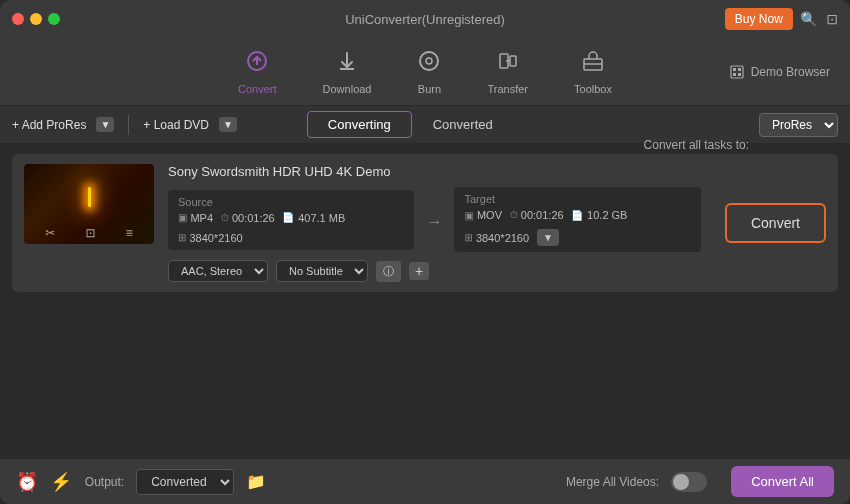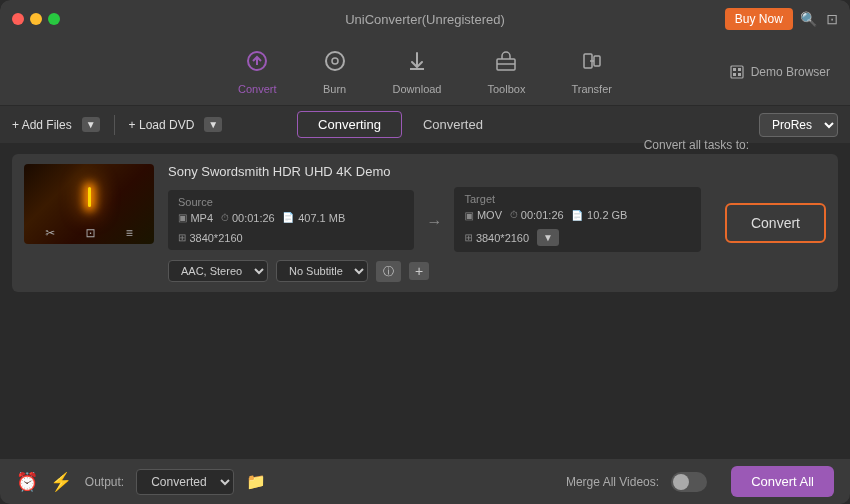--- a/index.html
+++ b/index.html
@@ -444,71 +444,71 @@
           <circle cx="12" cy="12" r="9" stroke="#9b59b6" stroke-width="2"></circle>
           <path d="M8 12 L12 8 L16 12" stroke="#9b59b6" stroke-width="2" fill="none"></path>
           <line x1="12" y1="8" x2="12" y2="16" stroke="#9b59b6" stroke-width="2"></line>
         </svg>
       </span>
       <span>Convert</span>
     </div>
     <div class="toolbar-item">
       <span class="icon">
         <svg width="24" height="24" viewBox="0 0 24 24" fill="none">
+          <path d="M12 4 L12 16 M7 13 L12 18 L17 13" stroke="#aaa" stroke-width="2" fill="none" stroke-linecap="round"></path>
+          <line x1="5" y1="20" x2="19" y2="20" stroke="#aaa" stroke-width="2"></line>
+        </svg>
+      </span>
+      <span>Download</span>
+    </div>
+    <div class="toolbar-item">
+      <span class="icon">
+        <svg width="24" height="24" viewBox="0 0 24 24" fill="none">
           <circle cx="12" cy="12" r="9" stroke="#aaa" stroke-width="2"></circle>
           <circle cx="12" cy="12" r="3" stroke="#aaa" stroke-width="1.5"></circle>
         </svg>
       </span>
       <span>Burn</span>
     </div>
     <div class="toolbar-item">
       <span class="icon">
         <svg width="24" height="24" viewBox="0 0 24 24" fill="none">
-          <path d="M12 4 L12 16 M7 13 L12 18 L17 13" stroke="#aaa" stroke-width="2" fill="none" stroke-linecap="round"></path>
-          <line x1="5" y1="20" x2="19" y2="20" stroke="#aaa" stroke-width="2"></line>
+          <rect x="4" y="5" width="8" height="14" rx="1" stroke="#aaa" stroke-width="1.5"></rect>
+          <rect x="14" y="7" width="6" height="10" rx="1" stroke="#aaa" stroke-width="1.5"></rect>
+          <path d="M10 12 L14 12" stroke="#aaa" stroke-width="1.5"></path>
         </svg>
       </span>
-      <span>Download</span>
+      <span>Transfer</span>
     </div>
     <div class="toolbar-item">
       <span class="icon">
         <svg width="24" height="24" viewBox="0 0 24 24" fill="none">
           <rect x="3" y="10" width="18" height="11" rx="1" stroke="#aaa" stroke-width="1.5"></rect>
           <path d="M8 10 V7 a4 4 0 0 1 8 0 V10" stroke="#aaa" stroke-width="1.5" fill="none"></path>
           <line x1="3" y1="15" x2="21" y2="15" stroke="#aaa" stroke-width="1.5"></line>
         </svg>
       </span>
       <span>Toolbox</span>
-    </div>
-    <div class="toolbar-item">
-      <span class="icon">
-        <svg width="24" height="24" viewBox="0 0 24 24" fill="none">
-          <rect x="4" y="5" width="8" height="14" rx="1" stroke="#aaa" stroke-width="1.5"></rect>
-          <rect x="14" y="7" width="6" height="10" rx="1" stroke="#aaa" stroke-width="1.5"></rect>
-          <path d="M10 12 L14 12" stroke="#aaa" stroke-width="1.5"></path>
-        </svg>
-      </span>
-      <span>Transfer</span>
     </div>
   </div>
   <div class="toolbar-right">
     <svg width="16" height="16" viewBox="0 0 16 16" fill="none">
       <rect x="2" y="2" width="12" height="12" rx="1" stroke="#aaa" stroke-width="1.2"></rect>
       <rect x="4" y="4" width="3" height="3" fill="#aaa"></rect>
       <rect x="9" y="4" width="3" height="3" fill="#aaa"></rect>
       <rect x="4" y="9" width="3" height="3" fill="#aaa"></rect>
       <rect x="9" y="9" width="3" height="3" fill="#aaa"></rect>
     </svg>
     <span>Demo Browser</span>
   </div>
 </div>
 
 <div class="subtoolbar">
   <button class="add-files-btn">
-    <span>+ Add Files</span>
+    <span>+ Add ProRes</span>
   </button>
   <span class="dropdown-arrow">▼</span>
   <div class="divider-v"></div>
   <button class="add-files-btn">
     <span>+ Load DVD</span>
   </button>
   <span class="dropdown-arrow">▼</span>
 
   <div class="tabs">
     <div class="tab active">

